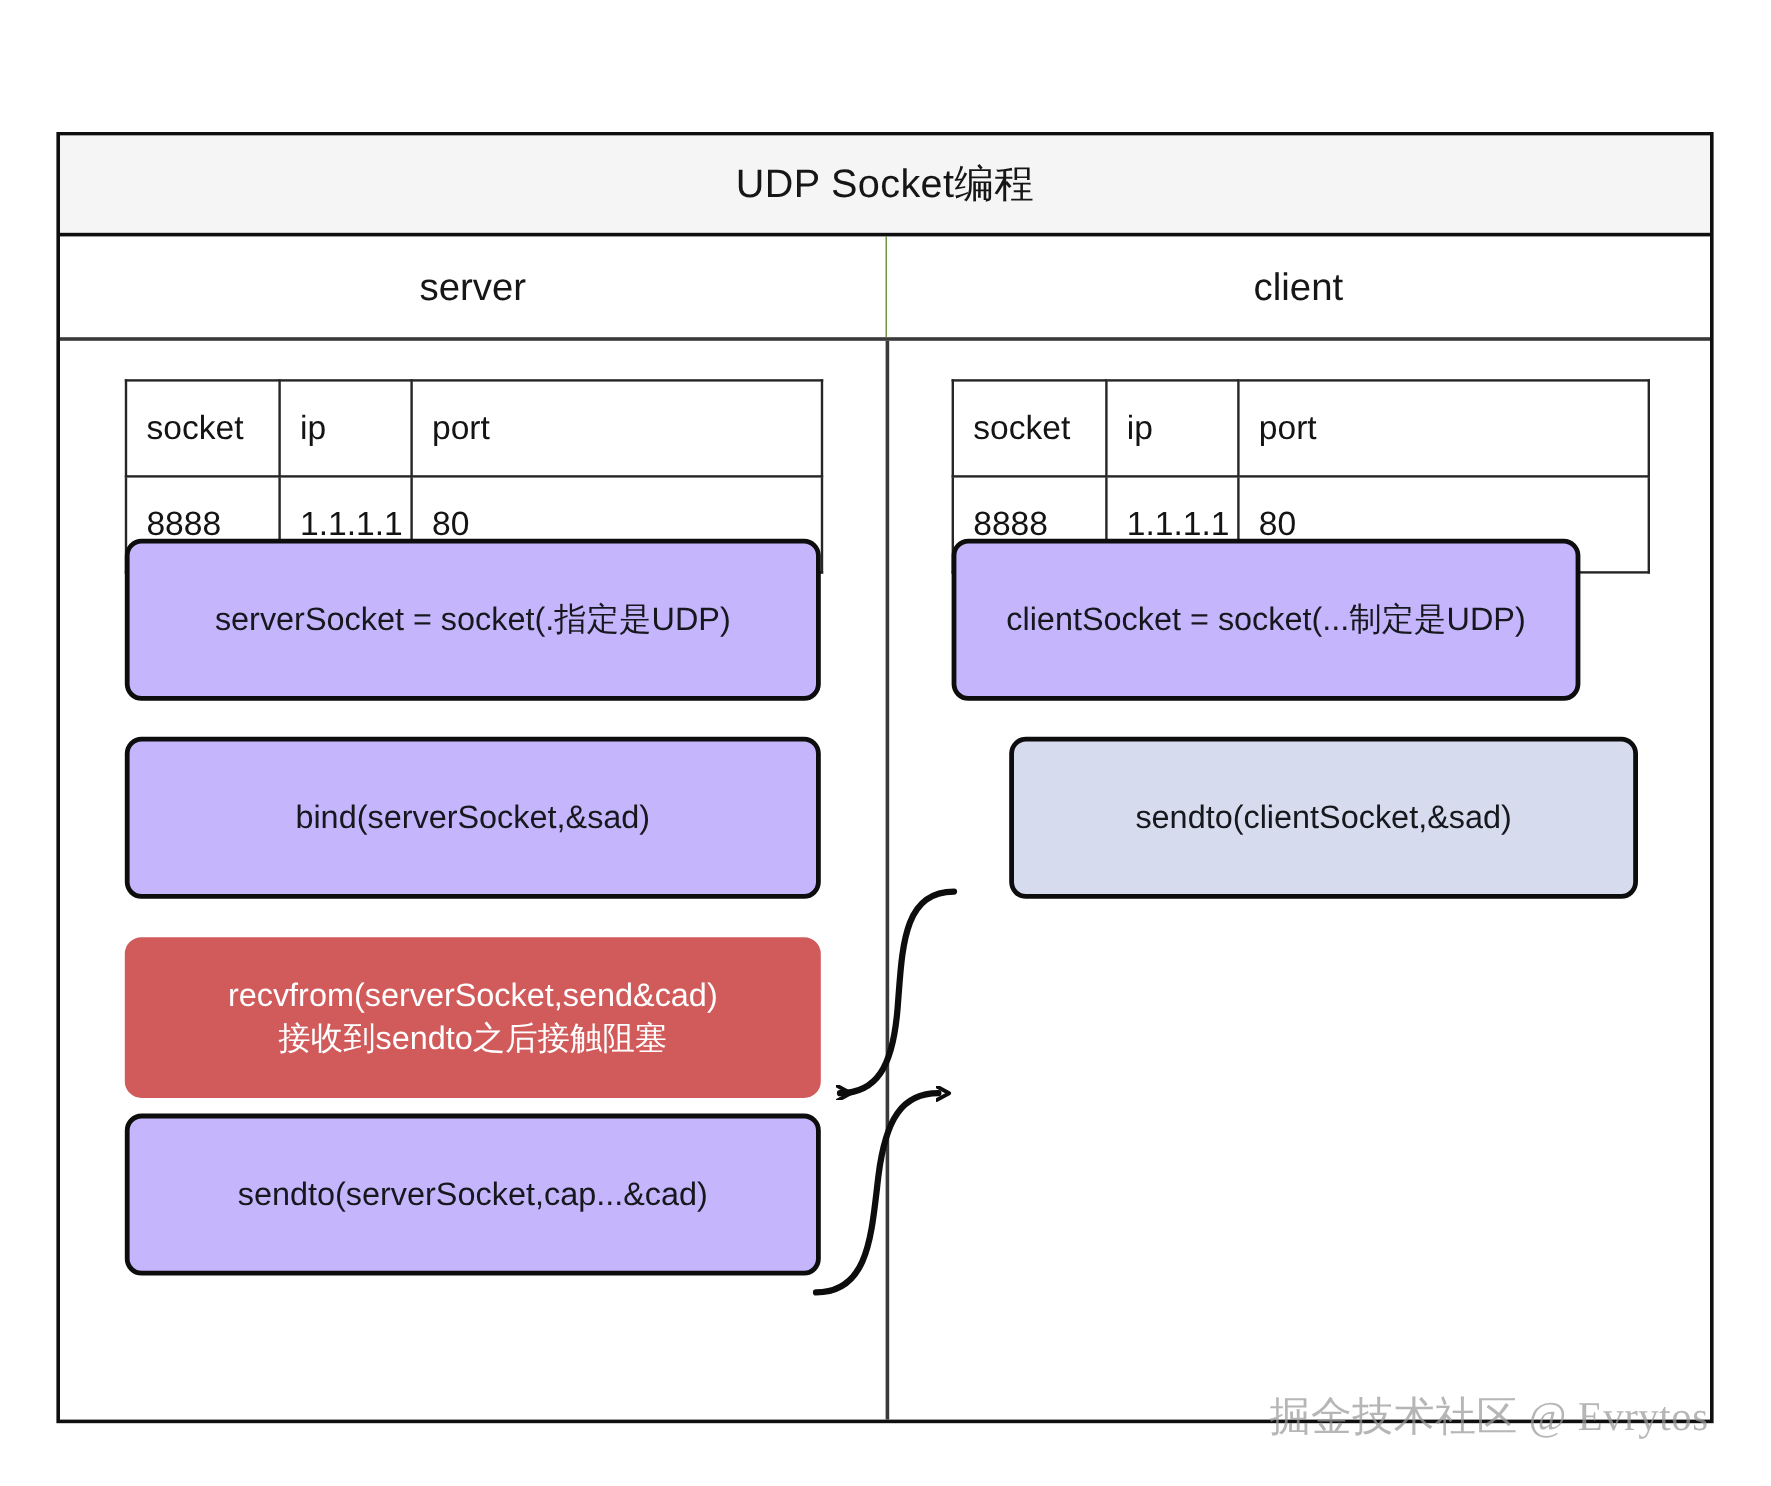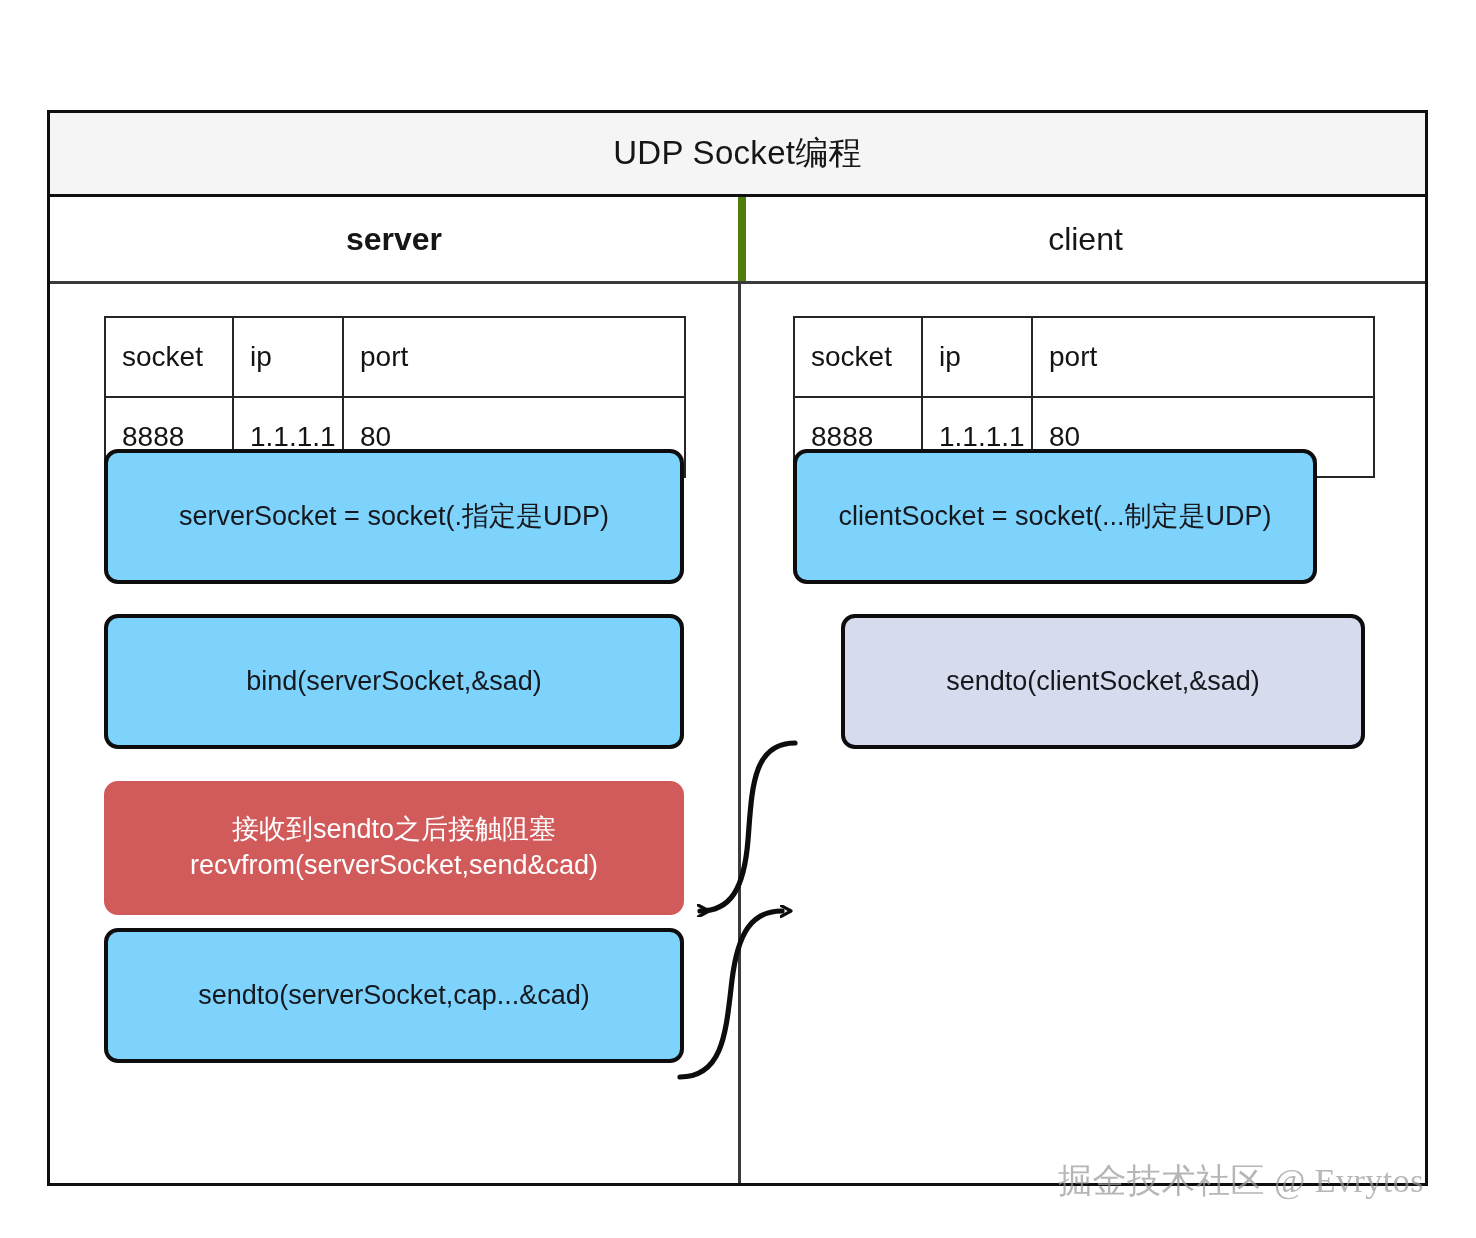--- a/index.html
+++ b/index.html
@@ -66,22 +66,22 @@
     display: flex;
   }
   .header-cell {
     display: flex;
     align-items: center;
     justify-content: center;
     font-size: 32px;
     color: #161616;
     box-sizing: border-box;
   }
-  .header-cell.left  { width: 688px; font-weight: bold; }
-  .header-cell.right { flex: 1; border-left: 8px solid #4d7c0f; }
+  .header-cell.left  { width: 688px; }
+  .header-cell.right { flex: 1; border-left: 1px solid #4d7c0f; }
 
   
   .body-area {
     position: absolute;
     left: 0;
     top: 171px;
     right: 0;
     bottom: 0;
     display: flex;
   }
@@ -115,21 +115,21 @@
   .info-table col.c-socket { width: 128px; }
   .info-table col.c-ip     { width: 110px; }
   .info-table col.c-port   { width: 342px; }
 
   
   .pbox {
     position: absolute;
     box-sizing: border-box;
     border: 4px solid #0d0d0d;
     border-radius: 14px;
-    background: #7dd3fc;
+    background: #c4b5fd;
     display: flex;
     align-items: center;
     justify-content: center;
     text-align: center;
     font-size: 27px;
     line-height: 1.32;
     color: #16181d;
     padding: 0 14px;
   }
   .pbox.accent {
@@ -226,22 +226,22 @@
         </div>
 
         <div class="pbox b-sv-2">
           <span class="lines">
               <span class="line">bind(serverSocket,&amp;sad)</span>
             </span>
         </div>
 
         <div class="pbox b-sv-3 danger">
           <span class="lines">
+            <span class="line">recvfrom(serverSocket,send&amp;cad)</span>
             <span class="line">接收到sendto之后接触阻塞</span>
-            <span class="line">recvfrom(serverSocket,send&amp;cad)</span>
           </span>
         </div>
 
         <div class="pbox b-sv-4">
           <span class="lines">
               <span class="line">sendto(serverSocket,cap...&amp;cad)</span>
             </span>
         </div>
 
       </div>

